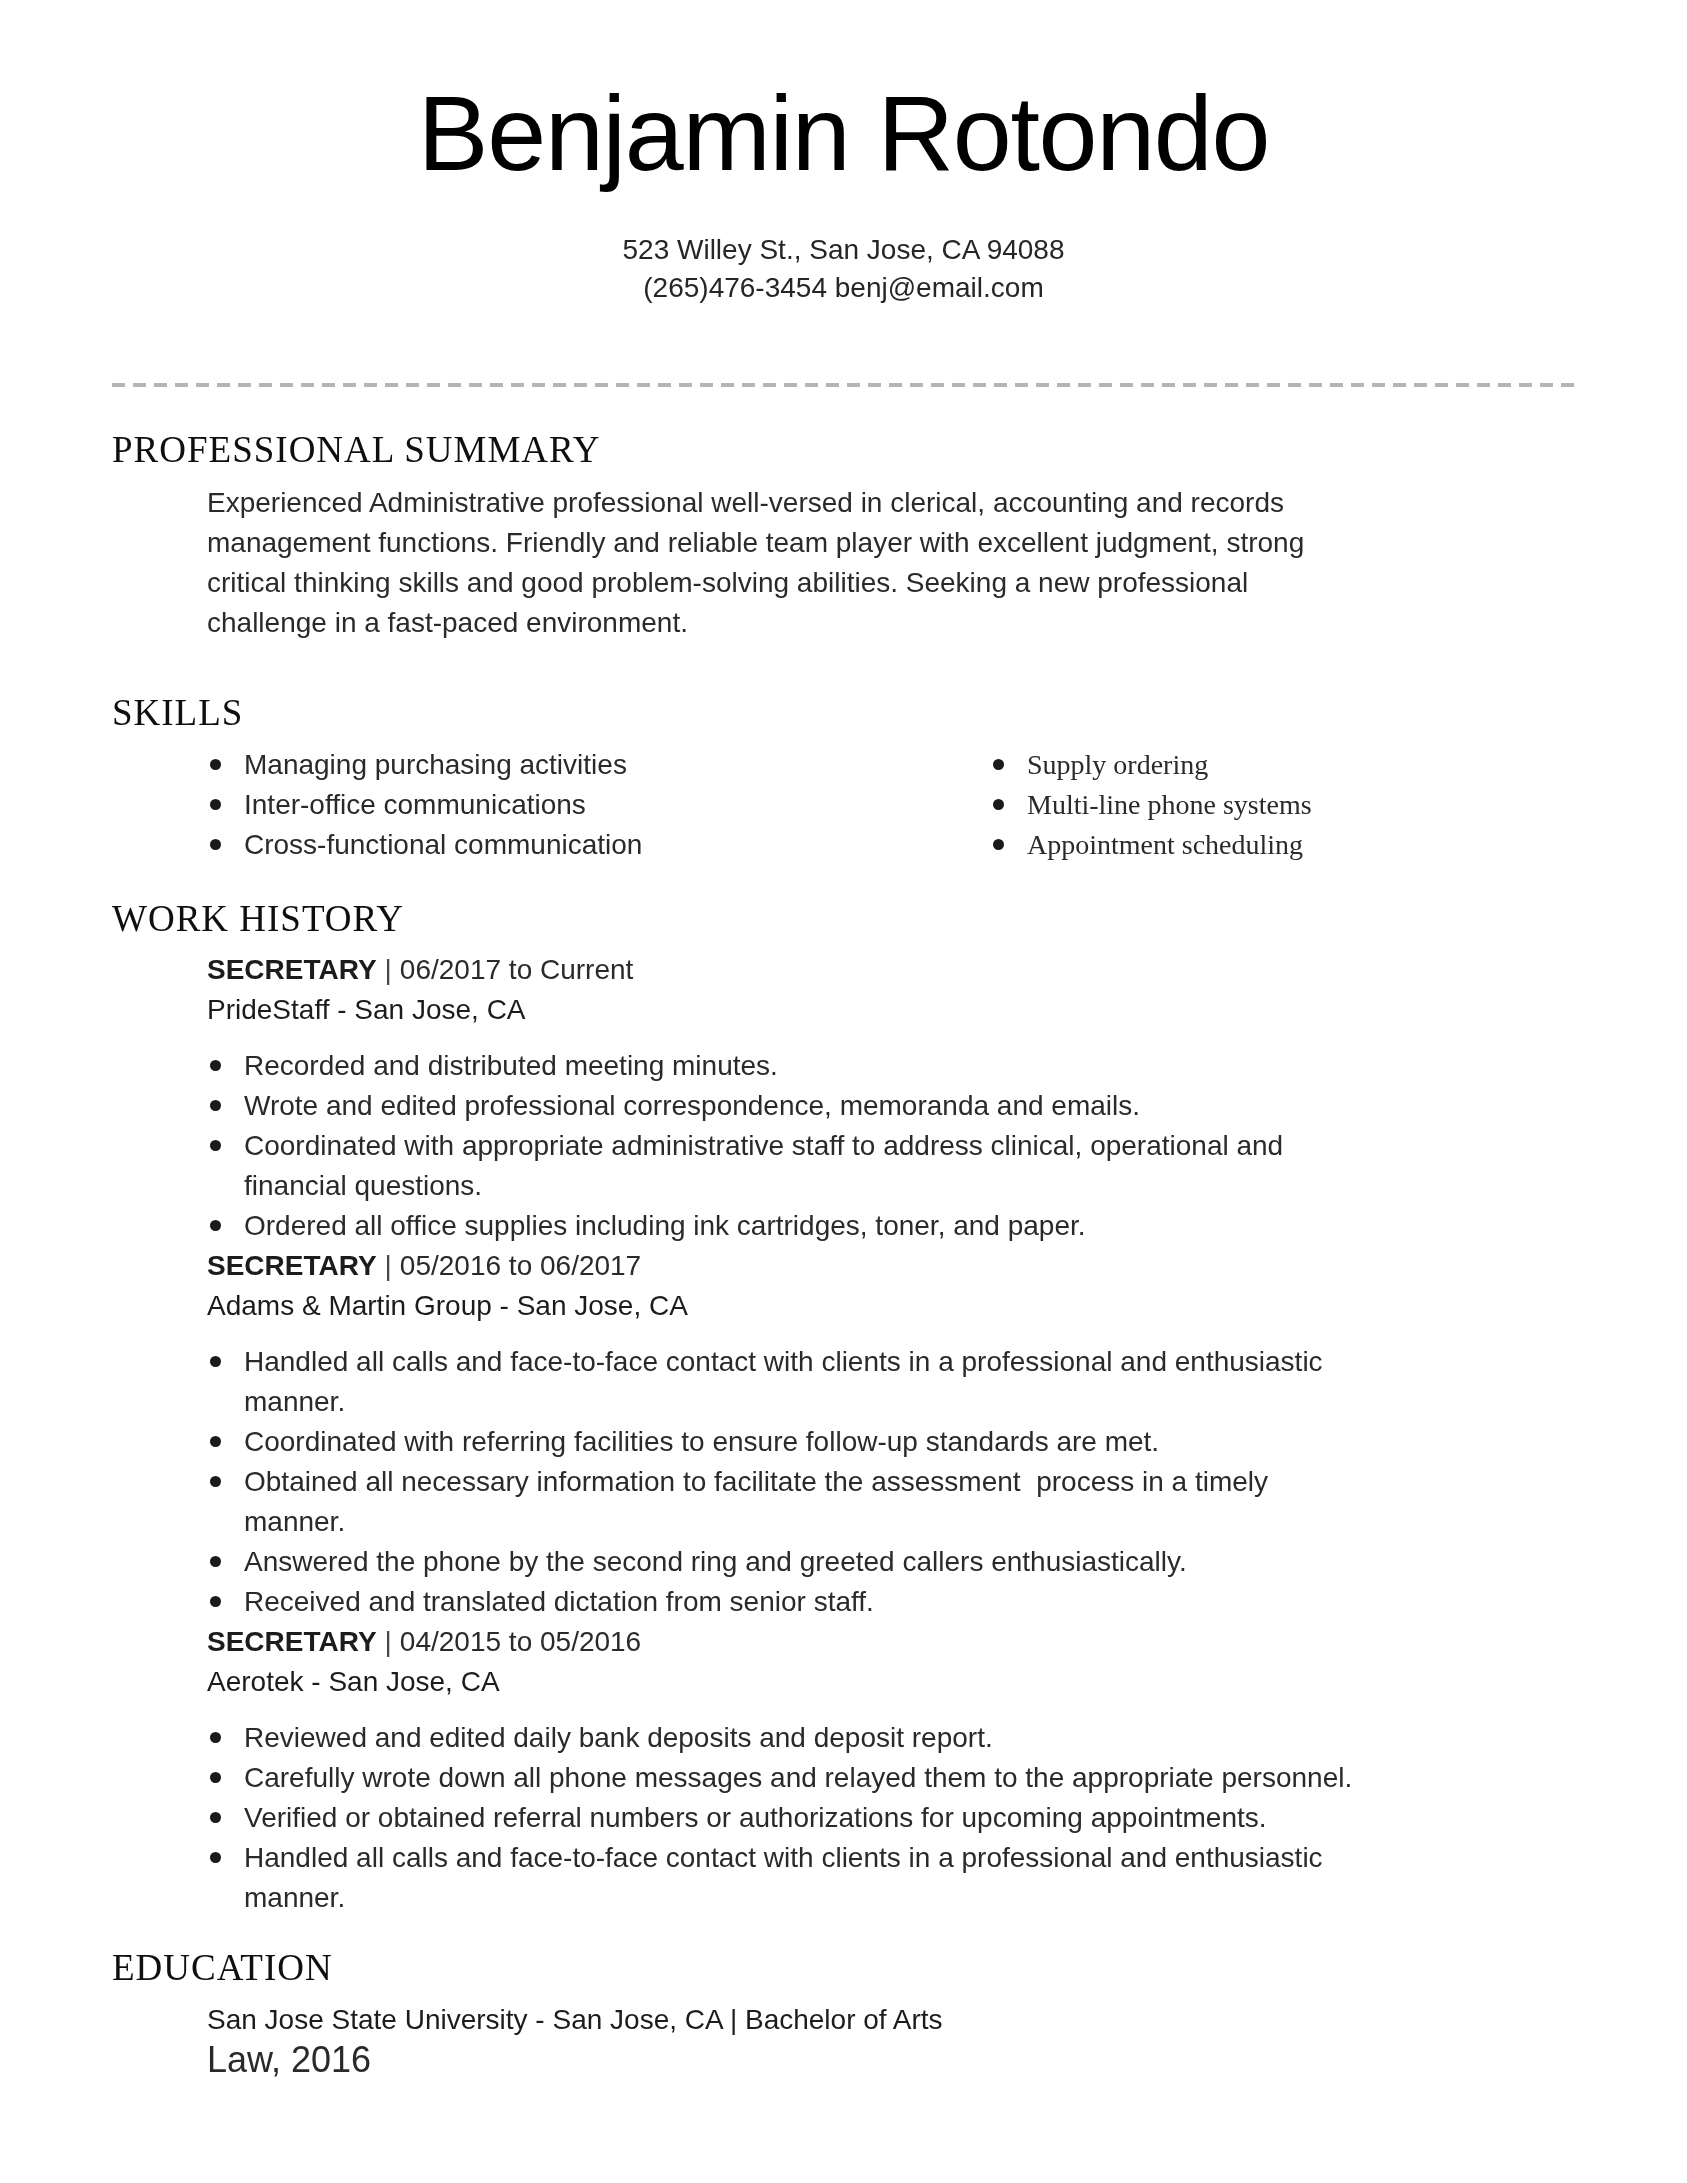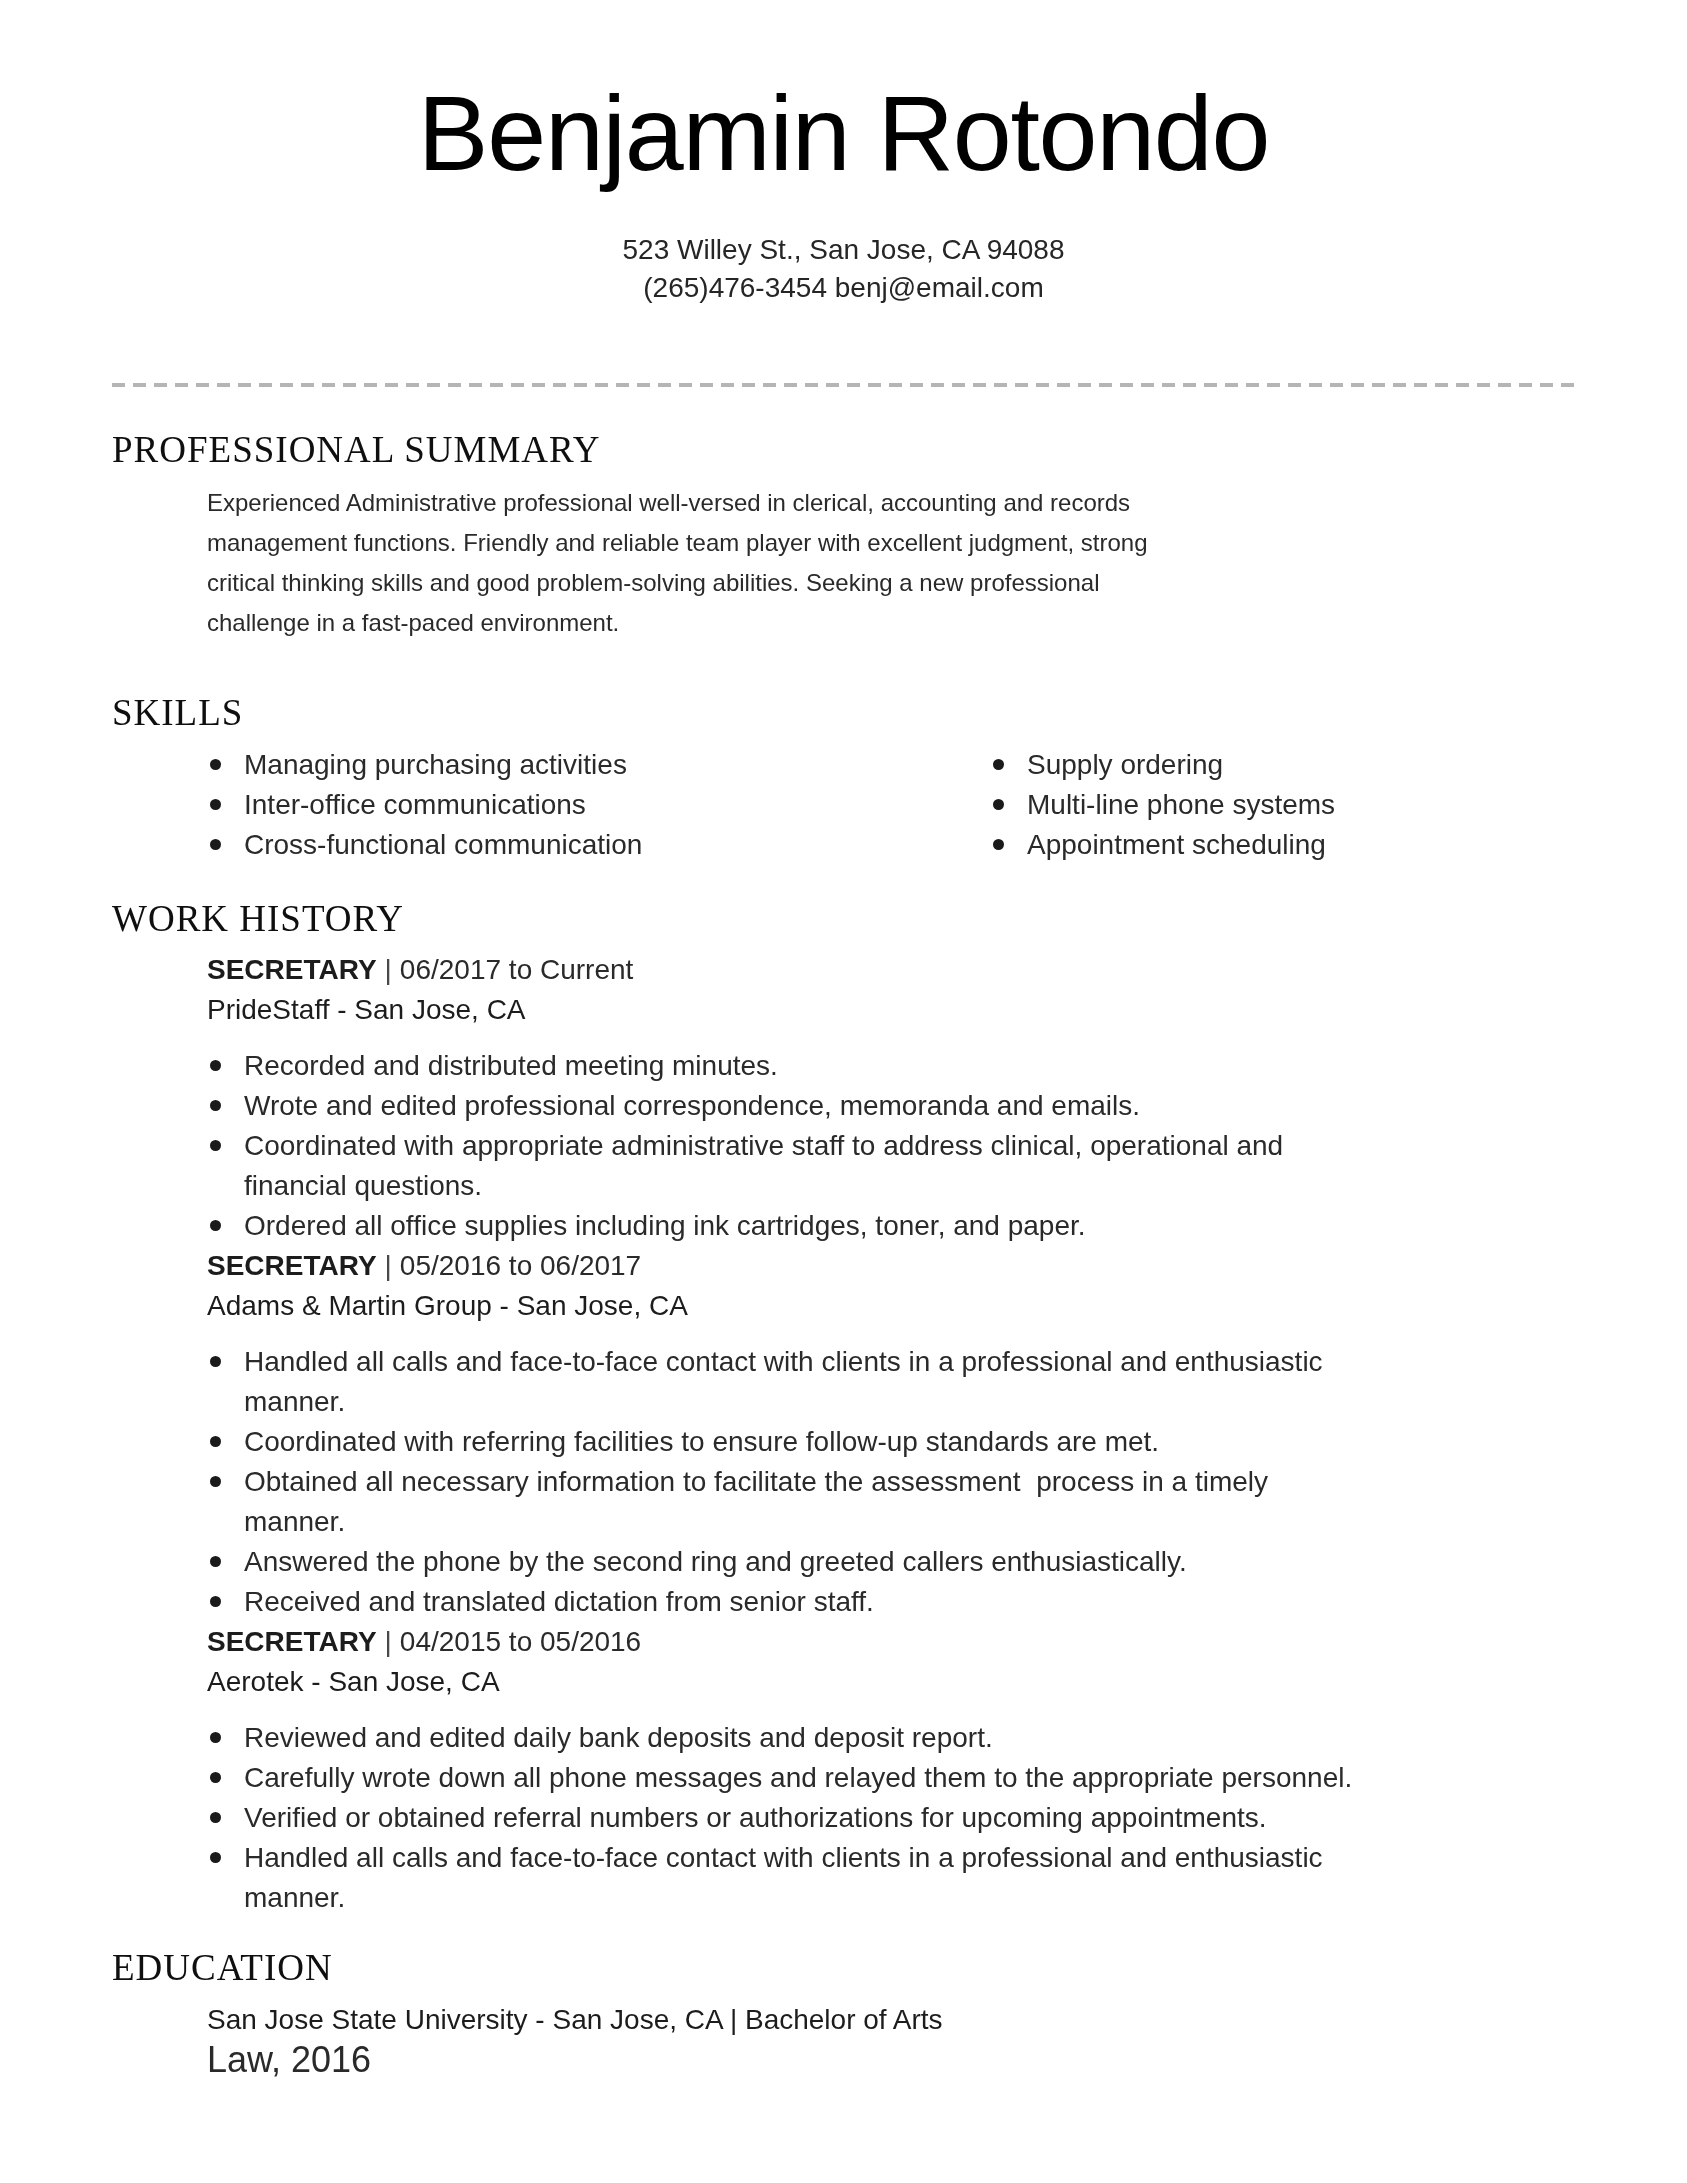--- a/index.html
+++ b/index.html
@@ -53,21 +53,21 @@
     color: #0f0f0f;
     margin: 0;
   }
   .h-summary   { margin-top: 41px; }
   .h-skills    { margin-top: 48px; }
   .h-work      { margin-top: 32px; }
   .h-education { margin-top: 28px; }
   .summary-text {
     margin: 10.6px 0 0 95px;
     max-width: 1231px;
-    font-size: 24px;
+    font-size: 28px;
     line-height: 40px;
     white-space: pre-wrap;
   }
   ul.bullets {
     list-style: none;
     margin: 16px 0 0 95px;
     padding: 0;
     font-size: 28px;
     line-height: 40px;
   }
@@ -86,21 +86,21 @@
     border-radius: 50%;
     background: #1a1a1a;
   }
   
   .skills-cols {
     display: flex;
     margin-top: 9.3px;
   }
   .skills-cols ul.bullets { margin-top: 0; }
   .skills-col-left  { width: 688px; flex: 0 0 auto; }
-  .skills-col-right { flex: 1 1 auto; }
+  .skills-col-right { flex: 1 1 auto; font-family: Liberation Serif, serif; }
   
   .job { }
   .job.first { margin-top: 9.3px; }
   .job-title-line {
     margin-left: 95px;
     font-size: 28px;
     line-height: 40px;
   }
   .job-role { font-weight: bold; color: #1c1c1c; }
   .job-sep  { color: #4a4a4a; margin: 0 8px; }

